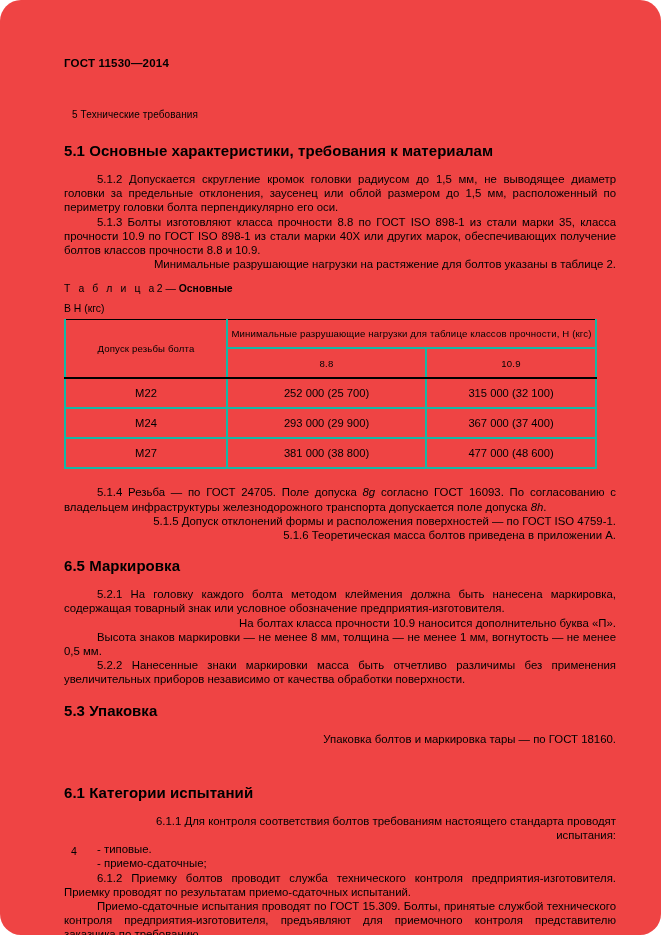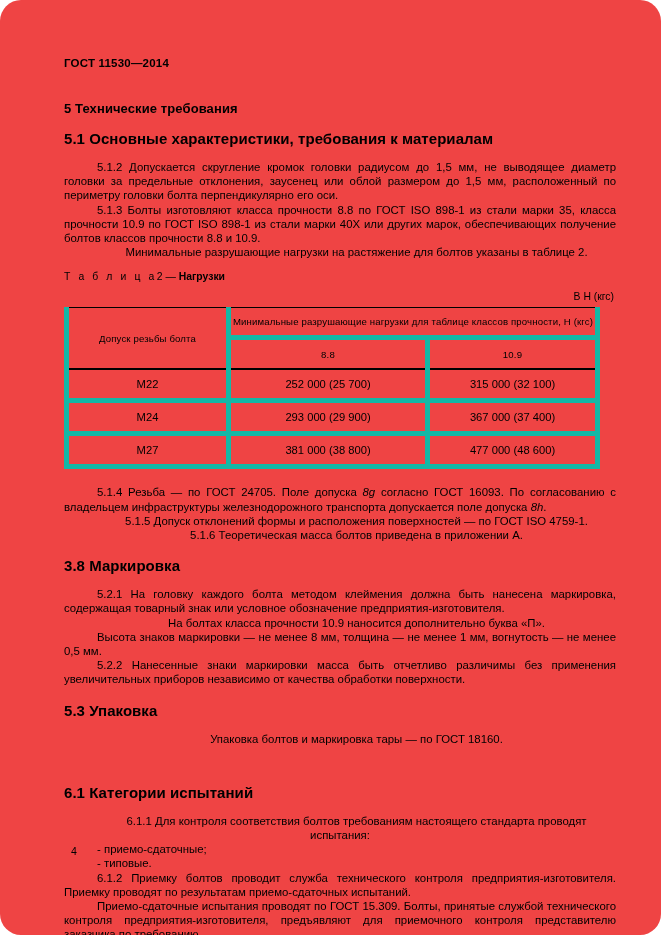--- a/index.html
+++ b/index.html
@@ -32,23 +32,23 @@
   .running-head {
     font-size: 11.5px;
     font-weight: bold;
     letter-spacing: 0.2px;
     padding-top: 57px;
     margin-bottom: 0;
   }
 
   
   h1.sec {
-    font-size: 13px;
-    font-weight: bold;
-    margin: 0;
+    font-size: 10px;
+    font-weight: normal;
+    margin: 8px;
     padding: 0;
     letter-spacing: 0.1px;
   }
   h2.sub {
     font-size: 15px;
     font-weight: bold;
     margin: 0;
     padding: 0;
     letter-spacing: 0.05px;
   }
@@ -59,21 +59,21 @@
     line-height: 14.2px;
     margin: 0;
     padding: 0;
     text-align: justify;
     text-justify: inter-word;
   }
   p.body.ind {
     text-indent: 33px;
   }
   p.body.last {
-    text-align: center;
+    text-align: right;
   }
   .it { font-style: italic; }
 
   
   .sp-h1-top { height: 32px; }
   .sp-after-h1 { height: 14px; }
   .sp-after-h2 { height: 13px; }
   .sp-before-h2 { height: 15px; }
   .sp-sm { height: 9px; }
 
@@ -85,36 +85,36 @@
     white-space: nowrap;
   }
   .tbl-caption .tcap-word {
     letter-spacing: 2.6px;
   }
   .tbl-caption .tcap-name {
     font-weight: bold;
   }
   .tbl-units {
     font-size: 10.4px;
-    text-align: right;
+    text-align: left;
     margin: 0;
     padding: 0;
     padding-right: 2px;
   }
 
   
   table.data {
     border-collapse: collapse;
     width: 531px;
     margin: 0;
     table-layout: fixed;
   }
   table.data th,
   table.data td {
-    border: 5px solid #14b8a6;
+    border: 2px solid #14b8a6;
     text-align: center;
     vertical-align: middle;
     padding: 0;
   }
   table.data th {
     font-size: 9.6px;
     font-weight: normal;
     letter-spacing: 0.15px;
   }
   table.data td {
@@ -171,21 +171,21 @@
 
     <p class="body ind">5.1.2 Допускается скругление кромок головки радиусом до 1,5 мм, не выводящее диаметр головки за предельные отклонения, заусенец или облой размером до 1,5 мм, расположенный по периметру головки болта перпендикулярно его оси.</p>
 
     <p class="body ind">5.1.3 Болты изготовляют класса прочности 8.8 по ГОСТ ISO 898-1 из стали марки 35, класса прочности 10.9 по ГОСТ ISO 898-1 из стали марки 40Х или других марок, обеспечивающих получение болтов классов прочности 8.8 и 10.9.</p>
 
     <p class="body ind last">Минимальные разрушающие нагрузки на растяжение для болтов указаны в таблице 2.</p>
 
     <div class="sp-sm" style="height:12px"></div>
 
     <div class="tbl-caption">
-      <span class="tcap-word">Т а б л и ц а</span><span>2 —</span> <span class="tcap-name">Нагрузки</span>
+      <span class="tcap-word">Т а б л и ц а</span><span>2 —</span> <span class="tcap-name">Основные</span>
     </div>
 
     <div style="height:9px"></div>
 
     <div class="tbl-units">В Н (кгс)</div>
 
     <div style="height:5px"></div>
 
     <table class="data">
       <colgroup>
@@ -225,21 +225,21 @@
     <div style="height:16px"></div>
 
     <p class="body ind"><span>5.1.4 Резьба — по ГОСТ 24705. Поле допуска </span><span class="it">8g</span><span> согласно ГОСТ 16093. По согласованию с владельцем инфраструктуры железнодорожного транспорта допускается поле допуска </span><span class="it">8h</span><span>.</span></p>
 
     <p class="body ind last">5.1.5 Допуск отклонений формы и расположения поверхностей — по ГОСТ ISO 4759-1.</p>
 
     <p class="body ind last">5.1.6 Теоретическая масса болтов приведена в приложении А.</p>
 
     <div class="sp-before-h2"></div>
 
-    <h2 class="sub">3.8 Маркировка</h2>
+    <h2 class="sub">6.5 Маркировка</h2>
 
     <div class="sp-after-h2"></div>
 
     <p class="body ind">5.2.1 На головку каждого болта методом клеймения должна быть нанесена маркировка, содержащая товарный знак или условное обозначение предприятия-изготовителя.</p>
 
     <p class="body ind last">На болтах класса прочности 10.9 наносится дополнительно буква «П».</p>
 
     <p class="body ind">Высота знаков маркировки — не менее 8 мм, толщина — не менее 1 мм, вогнутость — не менее 0,5 мм.</p>
 
     <p class="body ind">5.2.2 Нанесенные знаки маркировки масса быть отчетливо различимы без применения увеличительных приборов независимо от качества обработки поверхности.</p>
@@ -256,24 +256,24 @@
 
 
     <div class="sp-after-h1"></div>
 
     <h2 class="sub">6.1 Категории испытаний</h2>
 
     <div class="sp-after-h2"></div>
 
     <p class="body ind last">6.1.1 Для контроля соответствия болтов требованиям настоящего стандарта проводят испытания:</p>
 
+    <p class="listitem">- типовые.</p>
+
     <p class="listitem">- приемо-сдаточные;</p>
 
-    <p class="listitem">- типовые.</p>
-
     <p class="body ind">6.1.2 Приемку болтов проводит служба технического контроля предприятия-изготовителя. Приемку проводят по результатам приемо-сдаточных испытаний.</p>
 
     <p class="body ind">Приемо-сдаточные испытания проводят по ГОСТ 15.309. Болты, принятые службой технического контроля предприятия-изготовителя, предъявляют для приемочного контроля представителю заказчика по требованию.</p>
 
     <p class="body ind">Результаты приемки болтов хранят на предприятии-изготовителе не менее трех лет с момента их изготовления.</p>
 
   </div>
 
   <div class="page-number">4</div>
 

